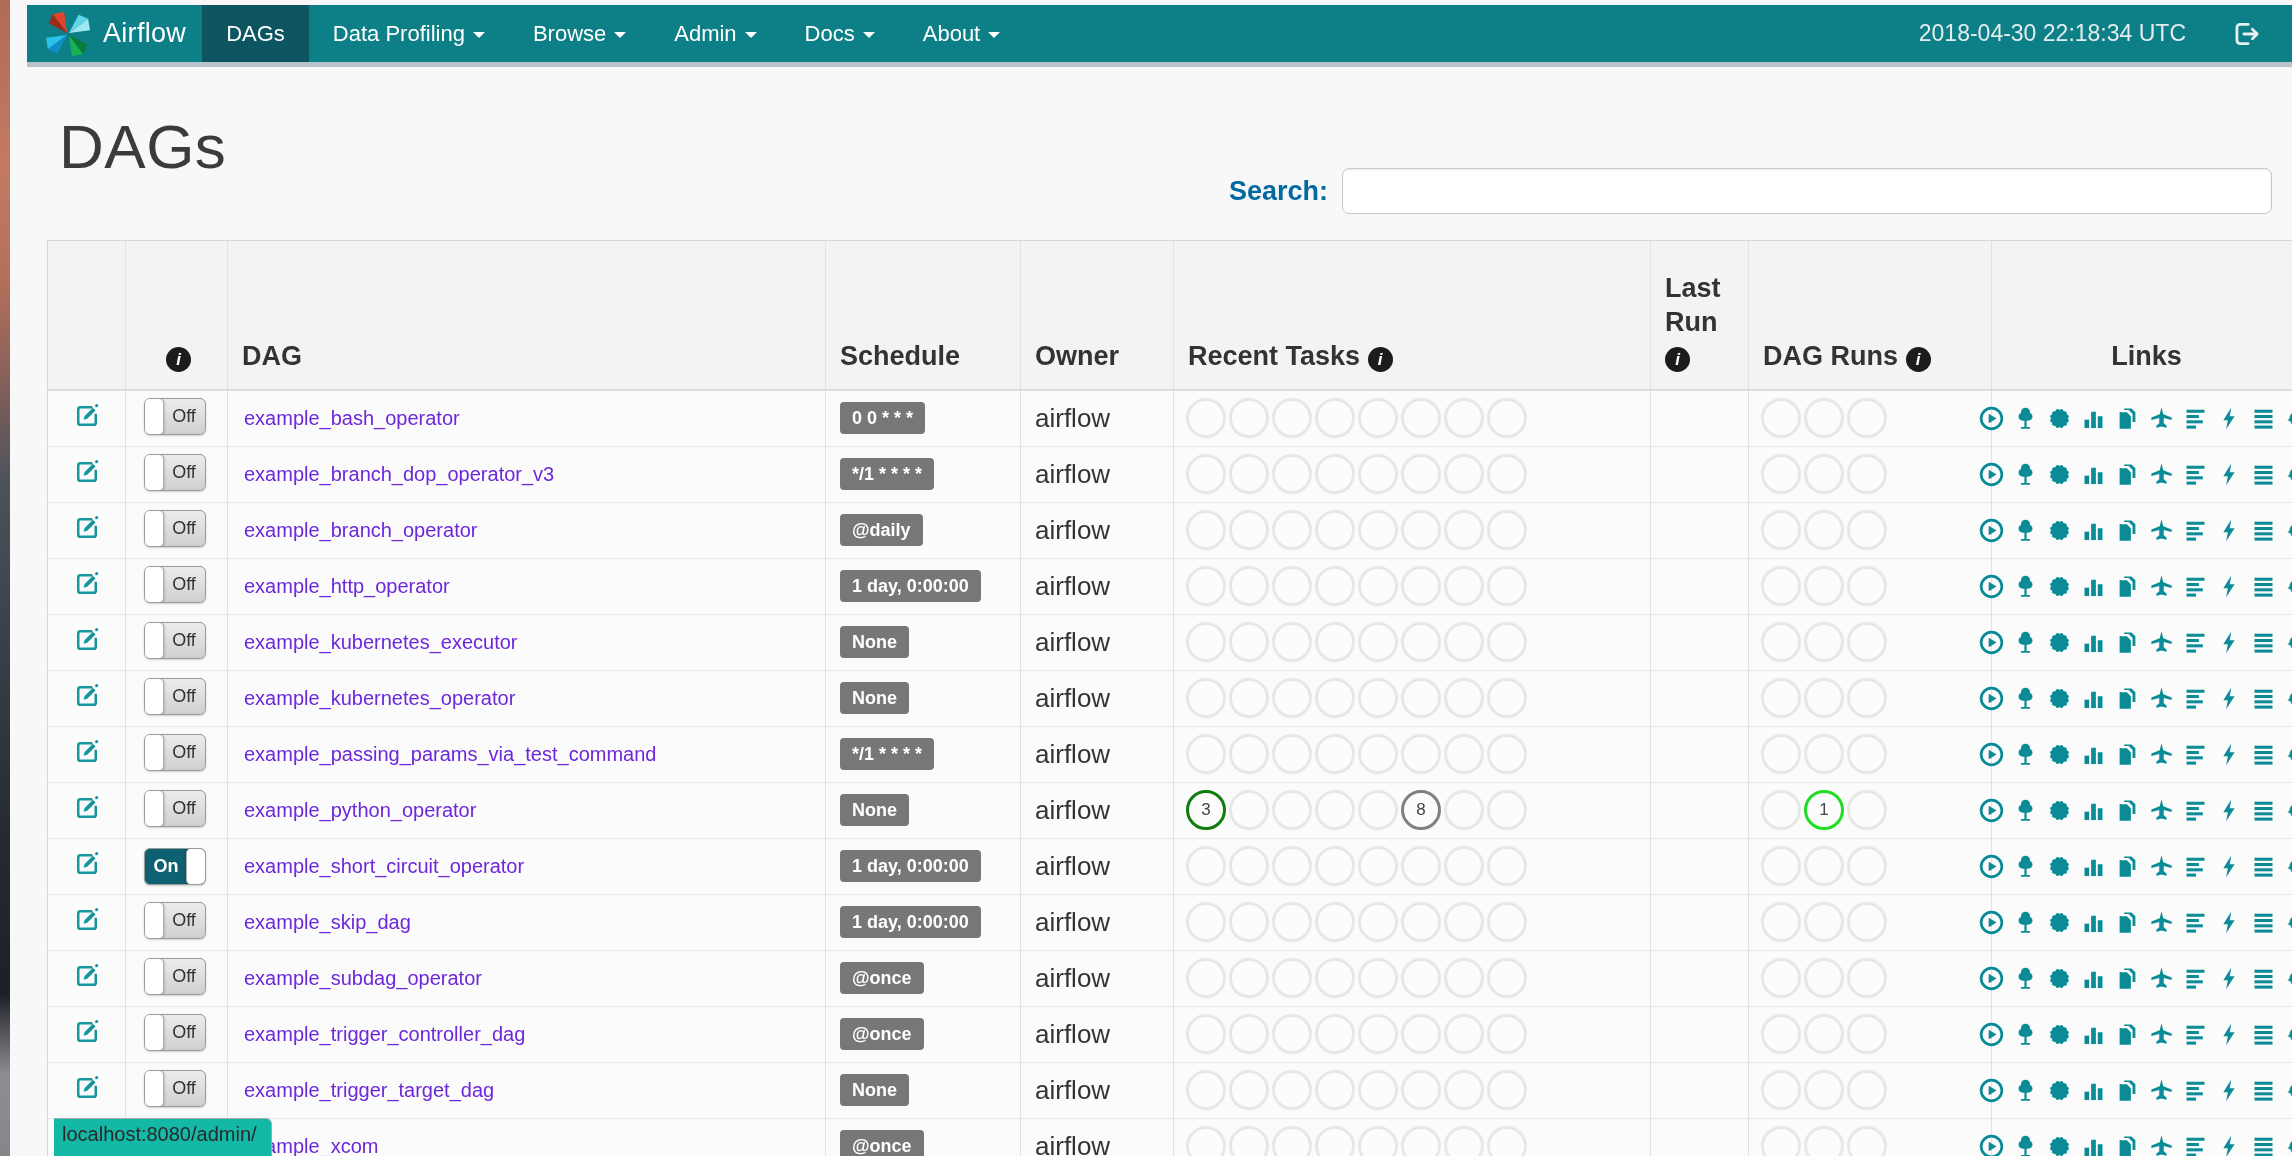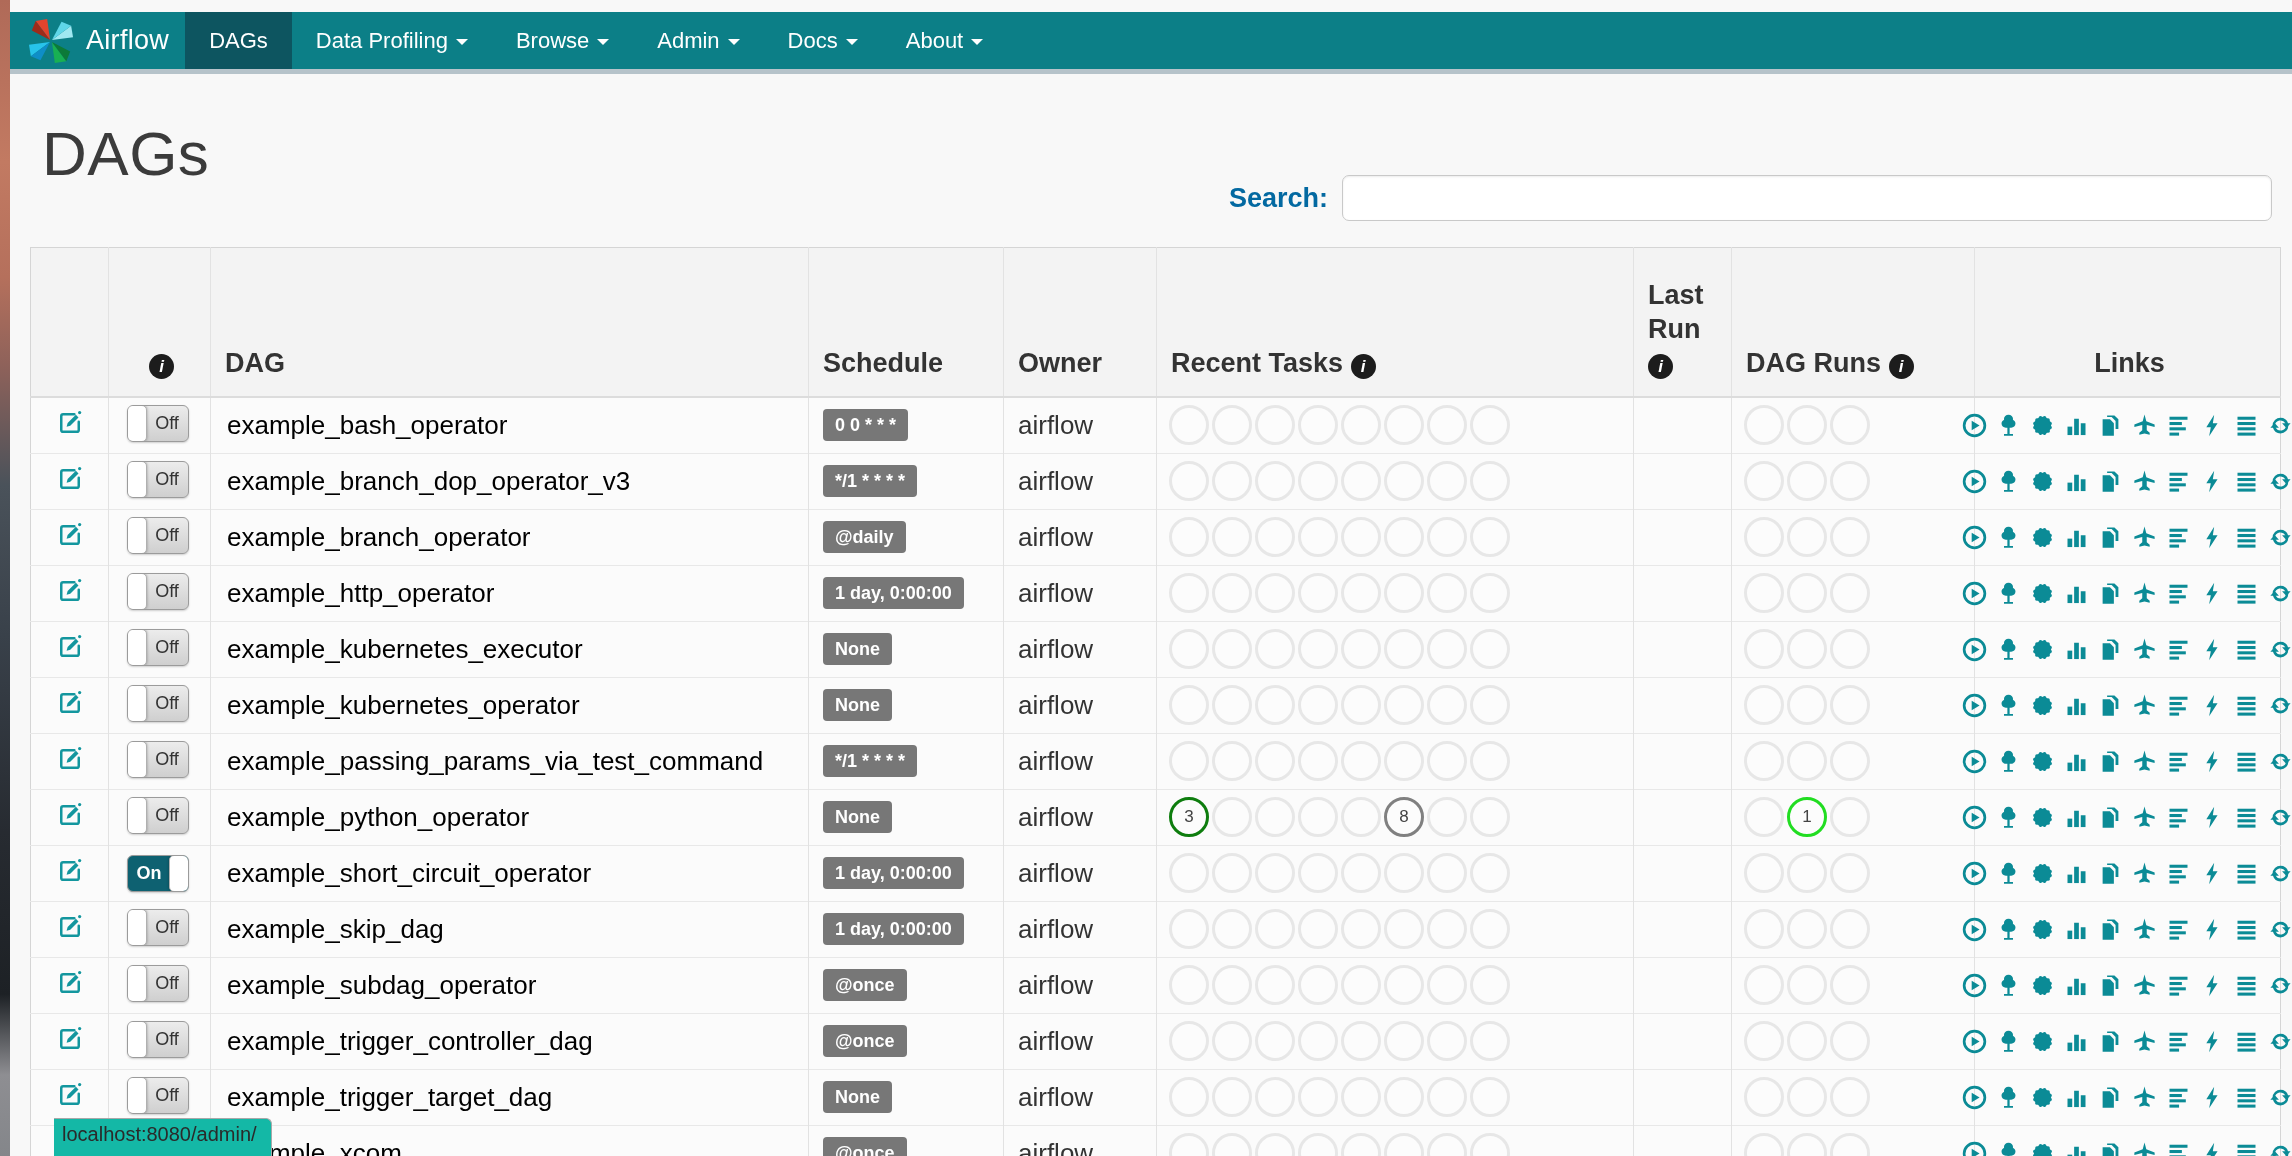--- a/index.html
+++ b/index.html
@@ -11,21 +11,21 @@
 
   
   .wallpaper {
     position:absolute; left:0; top:0; width:10px; height:1156px;
     background:linear-gradient(180deg,
       #b06a58 0%, #c27a62 14%, #b5705c 24%, #8c615a 32%,
       #4a525a 42%, #39414a 55%, #272b31 72%, #1d2125 86%,
       #8e8e92 93%, #84868a 100%);
   }
 
-  .app { position:absolute; left:10px; top:12px; right:0; height:968px; }
+  .app { position:absolute; left:10px; top:5px; right:0; height:968px;padding-left:17px; }
 
   
   .navbar {
     height:62px; background:#0c7f87; border-bottom:5px solid #b6c3ca;
     display:flex; align-items:stretch;
   }
   .brand { display:flex; align-items:center; gap:12px; padding:0 16px 0 18px; cursor:pointer; }
   .brand-text { color:#fff; font-size:27px; font-weight:500; letter-spacing:.3px; }
   .nav { list-style:none; display:flex; align-items:stretch; }
   .nav-item {
@@ -62,21 +62,21 @@
   .dags-table th:first-child, .dags-table td:first-child { border-left:none; }
   thead th {
     background:#f3f3f3; vertical-align:bottom; text-align:left;
     font-size:27px; font-weight:bold; color:#333;
     padding:30px 10px 16px 14px; line-height:34px;
   }
   thead th { border-bottom:2px solid #dcdcdc; }
   th.c-links-h, th.c-info-h { text-align:center; }
   tbody td { height:56px; border-top:1px solid #e8e8e8; padding:0 8px; vertical-align:middle; }
   tbody tr:first-child td { border-top:none; }
-  .dag-link { color:#000000; font-size:26px; text-decoration:none; cursor:pointer; }
+  .dag-link { color:#6d28d9; font-size:20px; text-decoration:none; cursor:pointer; }
   .owner-cell { font-size:26px; color:#333; padding-left:14px !important; }
 
   .badge {
     display:inline-block; background:#777; color:#fff; font-weight:bold;
     font-size:18px; line-height:18px; padding:7px 12px; border-radius:4px;
     white-space:nowrap; margin-left:6px; cursor:default;
   }
 
   
   .info-badge {
@@ -176,20 +176,30 @@
           <span>Docs</span>
           <span class="caret"></span>
         </li>
 
         <li class="nav-item dropdown">
           <span>About</span>
           <span class="caret"></span>
         </li>
       </ul>
 
+    <div class="nav-right">
+      <span class="clock">2018-04-30 22:18:34 UTC</span>
+      <span class="logout-btn">
+        <svg viewBox="0 0 30 30" width="32" height="32" fill="none" stroke="#e8f0f1" stroke-width="2.6" stroke-linecap="round" stroke-linejoin="round">
+          <path d="M17 6H9.5A3 3 0 0 0 6.5 9v12a3 3 0 0 0 3 3H17"></path>
+          <path d="M13 15h12"></path>
+          <path d="M21 10.5 25.5 15 21 19.5"></path>
+        </svg>
+      </span>
+    </div>
   </nav>
 
   <main class="page">
     <h1 class="page-title">DAGs</h1>
 
     <div class="search-row">
       <label class="search-label">Search:</label>
       <input class="search-input" type="text" value="" style="">
     </div>
 

